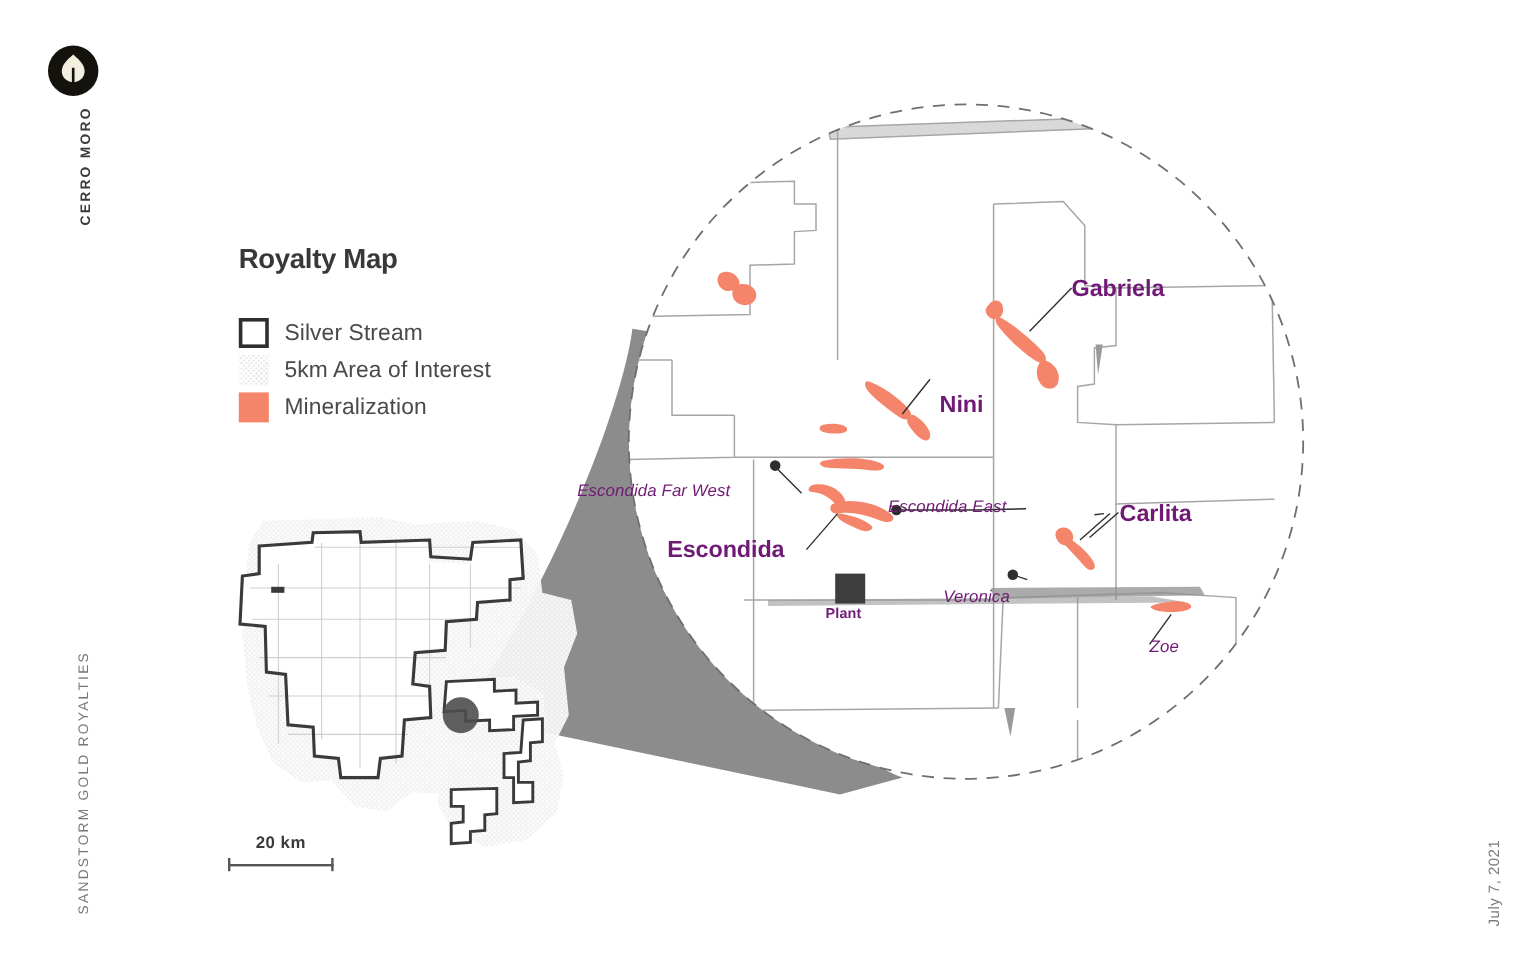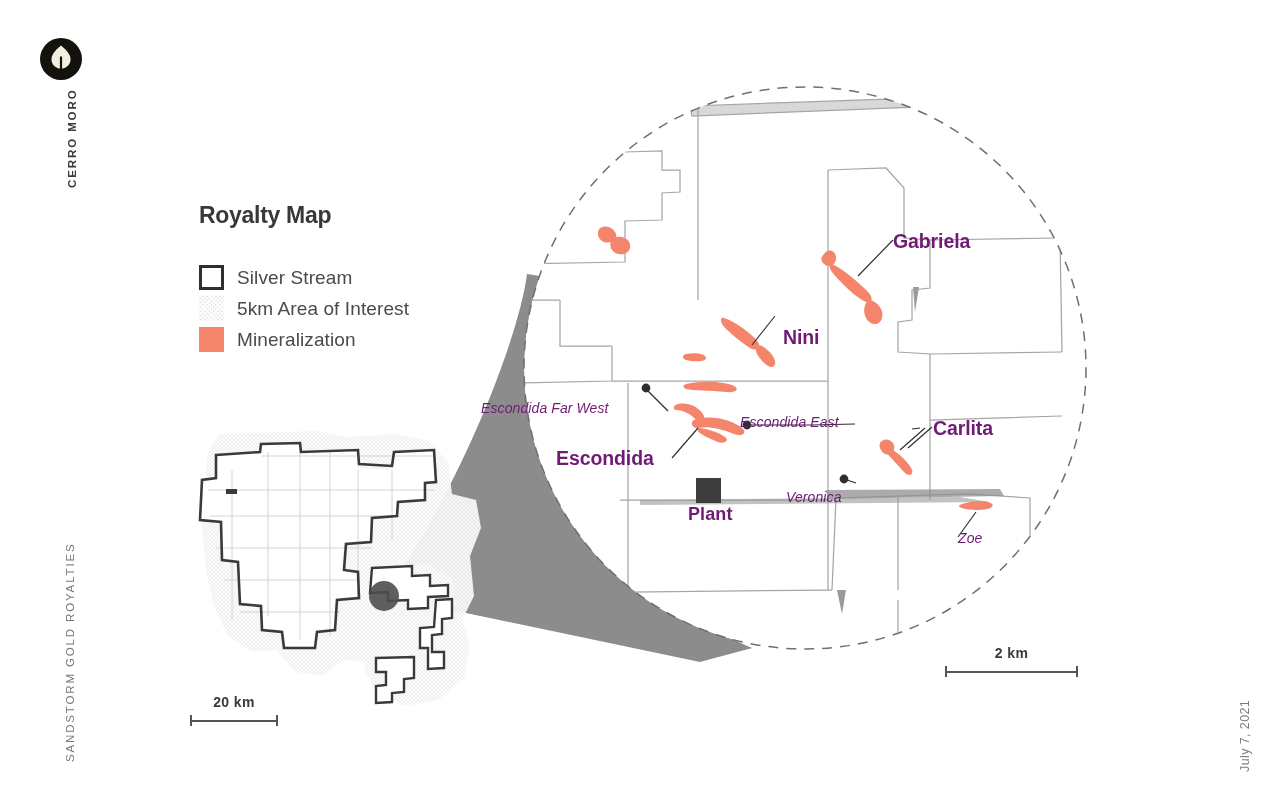--- a/index.html
+++ b/index.html
@@ -70,21 +70,21 @@
   .scalebar .sb-rule .cap { position:absolute; top:0; width:1.6px; height:11px; background:#555; }
   .scalebar .sb-rule .cap.l { left:0; }
   .scalebar .sb-rule .cap.r { right:0; }
   #scale-inset { left:190px; top:694px; width:88px; }
   #scale-main  { left:945px; top:645px; width:133px; }
 
   
   .mlabel { position:absolute; white-space:nowrap; color:#701a75; }
   .mlabel.major { font-size:19.5px; font-weight:bold; letter-spacing:-0.1px; }
   .mlabel.minor { font-size:14px; font-style:italic; letter-spacing:0.1px; }
-  .mlabel.plant { font-size:18px; font-weight:bold; letter-spacing:0.1px; }
+  .mlabel.plant { font-size:12px; font-weight:bold; letter-spacing:0.1px; }
 </style>
 </head>
 <body>
 
 <div id="page">
 
   <div id="logo-wrap">
     <svg width="46" height="46" viewBox="0 0 46 46" aria-hidden="true">
       <circle cx="23" cy="23" r="21" fill="#14120d"></circle>
       <path d="M23 9.5 C16.6 15 13.5 18.8 13.5 23.4 C13.5 28.6 17.8 32.5 23 32.5
@@ -290,21 +290,14 @@
   <div class="mlabel plant" style="left:688px; top:504px;">Plant</div>
 
   <div id="scale-inset" class="scalebar">
     <div class="sb-label">20 km</div>
     <div class="sb-rule">
       <span class="cap l"></span>
         <span class="cap r"></span>
     </div>
   </div>
 
-  <div id="scale-main" class="scalebar">
-    <div class="sb-label">2 km</div>
-    <div class="sb-rule">
-      <span class="cap l"></span>
-        <span class="cap r"></span>
-    </div>
-  </div>
 
 </div>
 
 </body></html>

